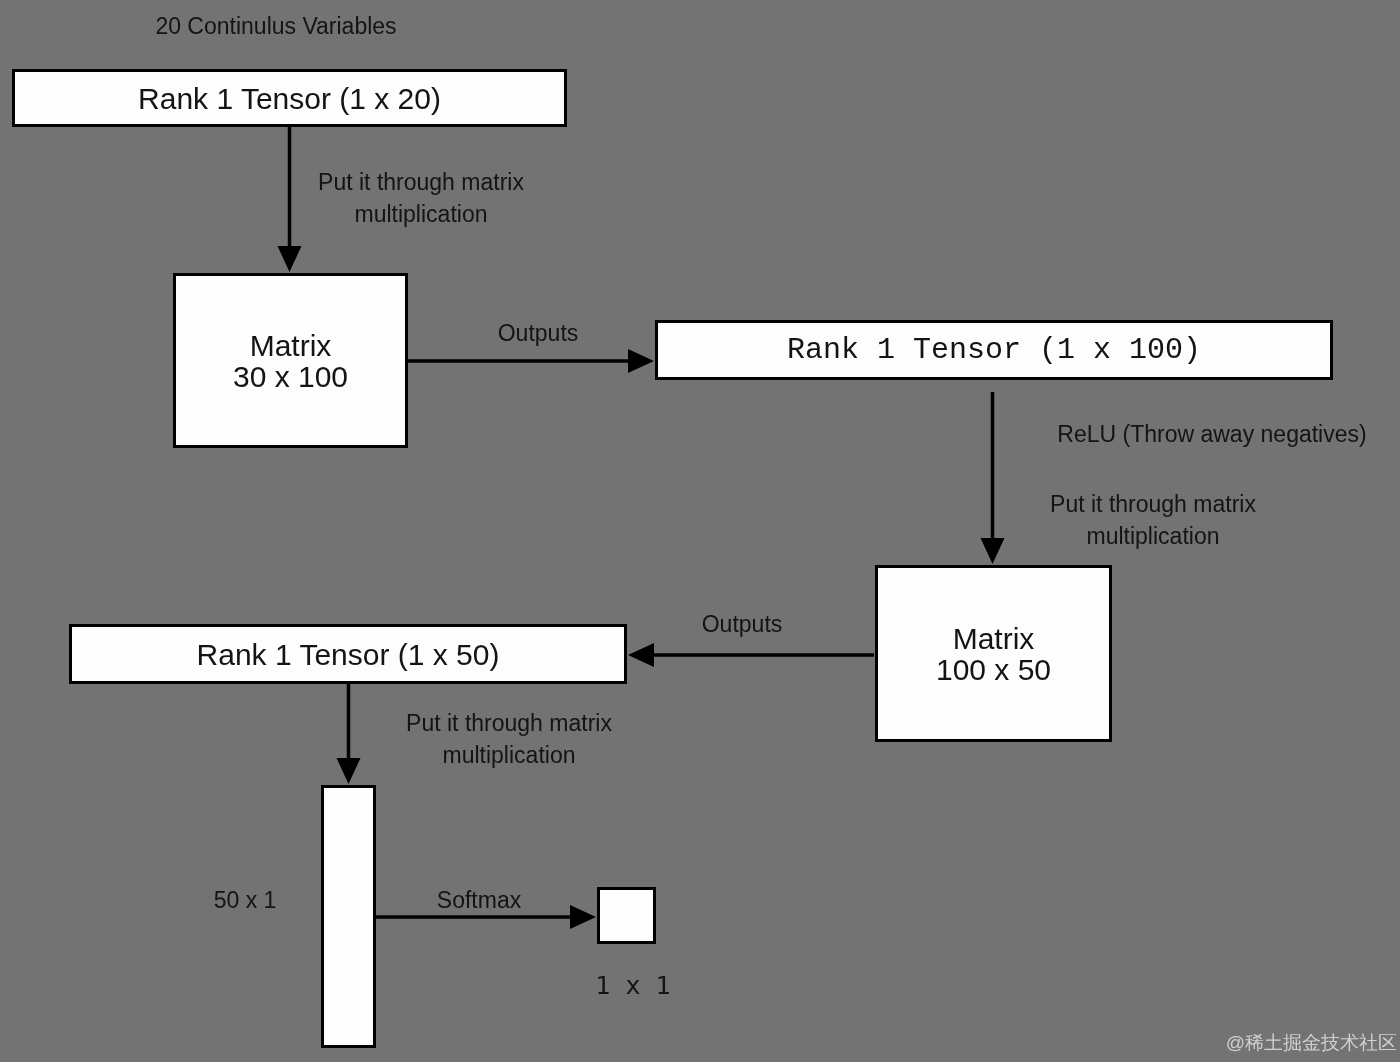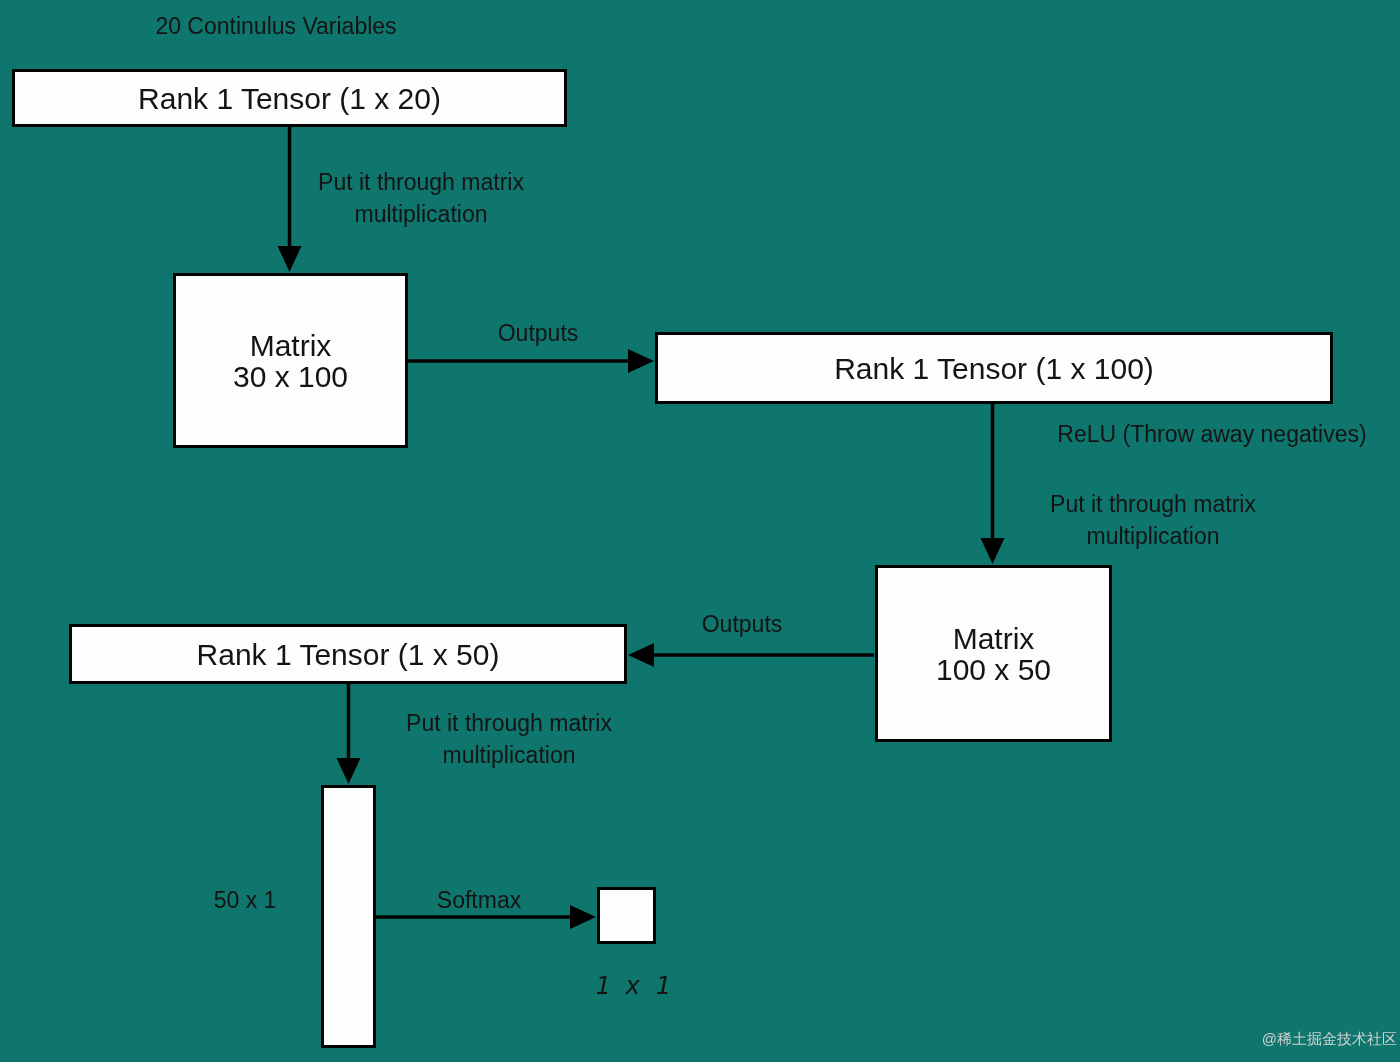--- a/index.html
+++ b/index.html
@@ -4,21 +4,21 @@
 <style>
   html, body {
     margin: 0;
     padding: 0;
     background: #ffffff;
   }
   .canvas {
     position: relative;
     width: 1400px;
     height: 1062px;
-    background: #0f766e;
+    background: #737373;
     font-family: "Liberation Sans", sans-serif;
     color: #141414;
     overflow: hidden;
   }
   .arrow-layer {
     position: absolute;
     left: 0; top: 0;
     width: 1400px;
     height: 1062px;
   }
@@ -31,21 +31,21 @@
     flex-direction: column;
     align-items: center;
     justify-content: center;
     font-size: 30px;
     line-height: 31px;
     text-align: center;
     white-space: nowrap;
   }
   .node-tensor20  { left: 12px;  top: 69px;  width: 555px; height: 58px; }
   .node-matrix1   { left: 173px; top: 273px; width: 235px; height: 175px; }
-  .node-tensor100 { left: 655px; top: 332px; width: 678px; height: 72px; }
+  .node-tensor100 { left: 655px; top: 320px; width: 678px; height: 60px; font-family: Liberation Mono, monospace; }
   .node-matrix2   { left: 875px; top: 565px; width: 237px; height: 177px; }
   .node-tensor50  { left: 69px;  top: 624px; width: 558px; height: 60px; text-align: right; }
   .node-tall      { left: 321px; top: 785px; width: 55px;  height: 263px; }
   .node-small     { left: 597px; top: 887px; width: 59px;  height: 57px; }
   .ann {
     position: absolute;
     font-size: 23px;
     line-height: 32px;
     text-align: center;
     white-space: nowrap;
@@ -58,27 +58,26 @@
   .ann-put2     { left: 1153px; top: 488px; }
   .ann-outputs2 { left: 742px;  top: 608px; }
   .ann-put3     { left: 509px;  top: 707px; }
   .ann-v50      { left: 245px;  top: 884px; }
   .ann-softmax  { left: 479px;  top: 884px; }
   .ann-1x1 {
     left: 633px;
     top: 970px;
     font-family: "DejaVu Sans Mono", monospace;
     font-size: 25px;
-    font-style: italic;
   }
   .watermark {
     position: absolute;
     right: 3px;
     top: 1030px;
-    font-size: 15px;
+    font-size: 19px;
     color: #d0d0d0;
     white-space: nowrap;
   }
 </style>
 </head>
 <body>
 
 <div class="canvas">
 
   <svg class="arrow-layer" viewBox="0 0 1400 1062" xmlns="http://www.w3.org/2000/svg">

